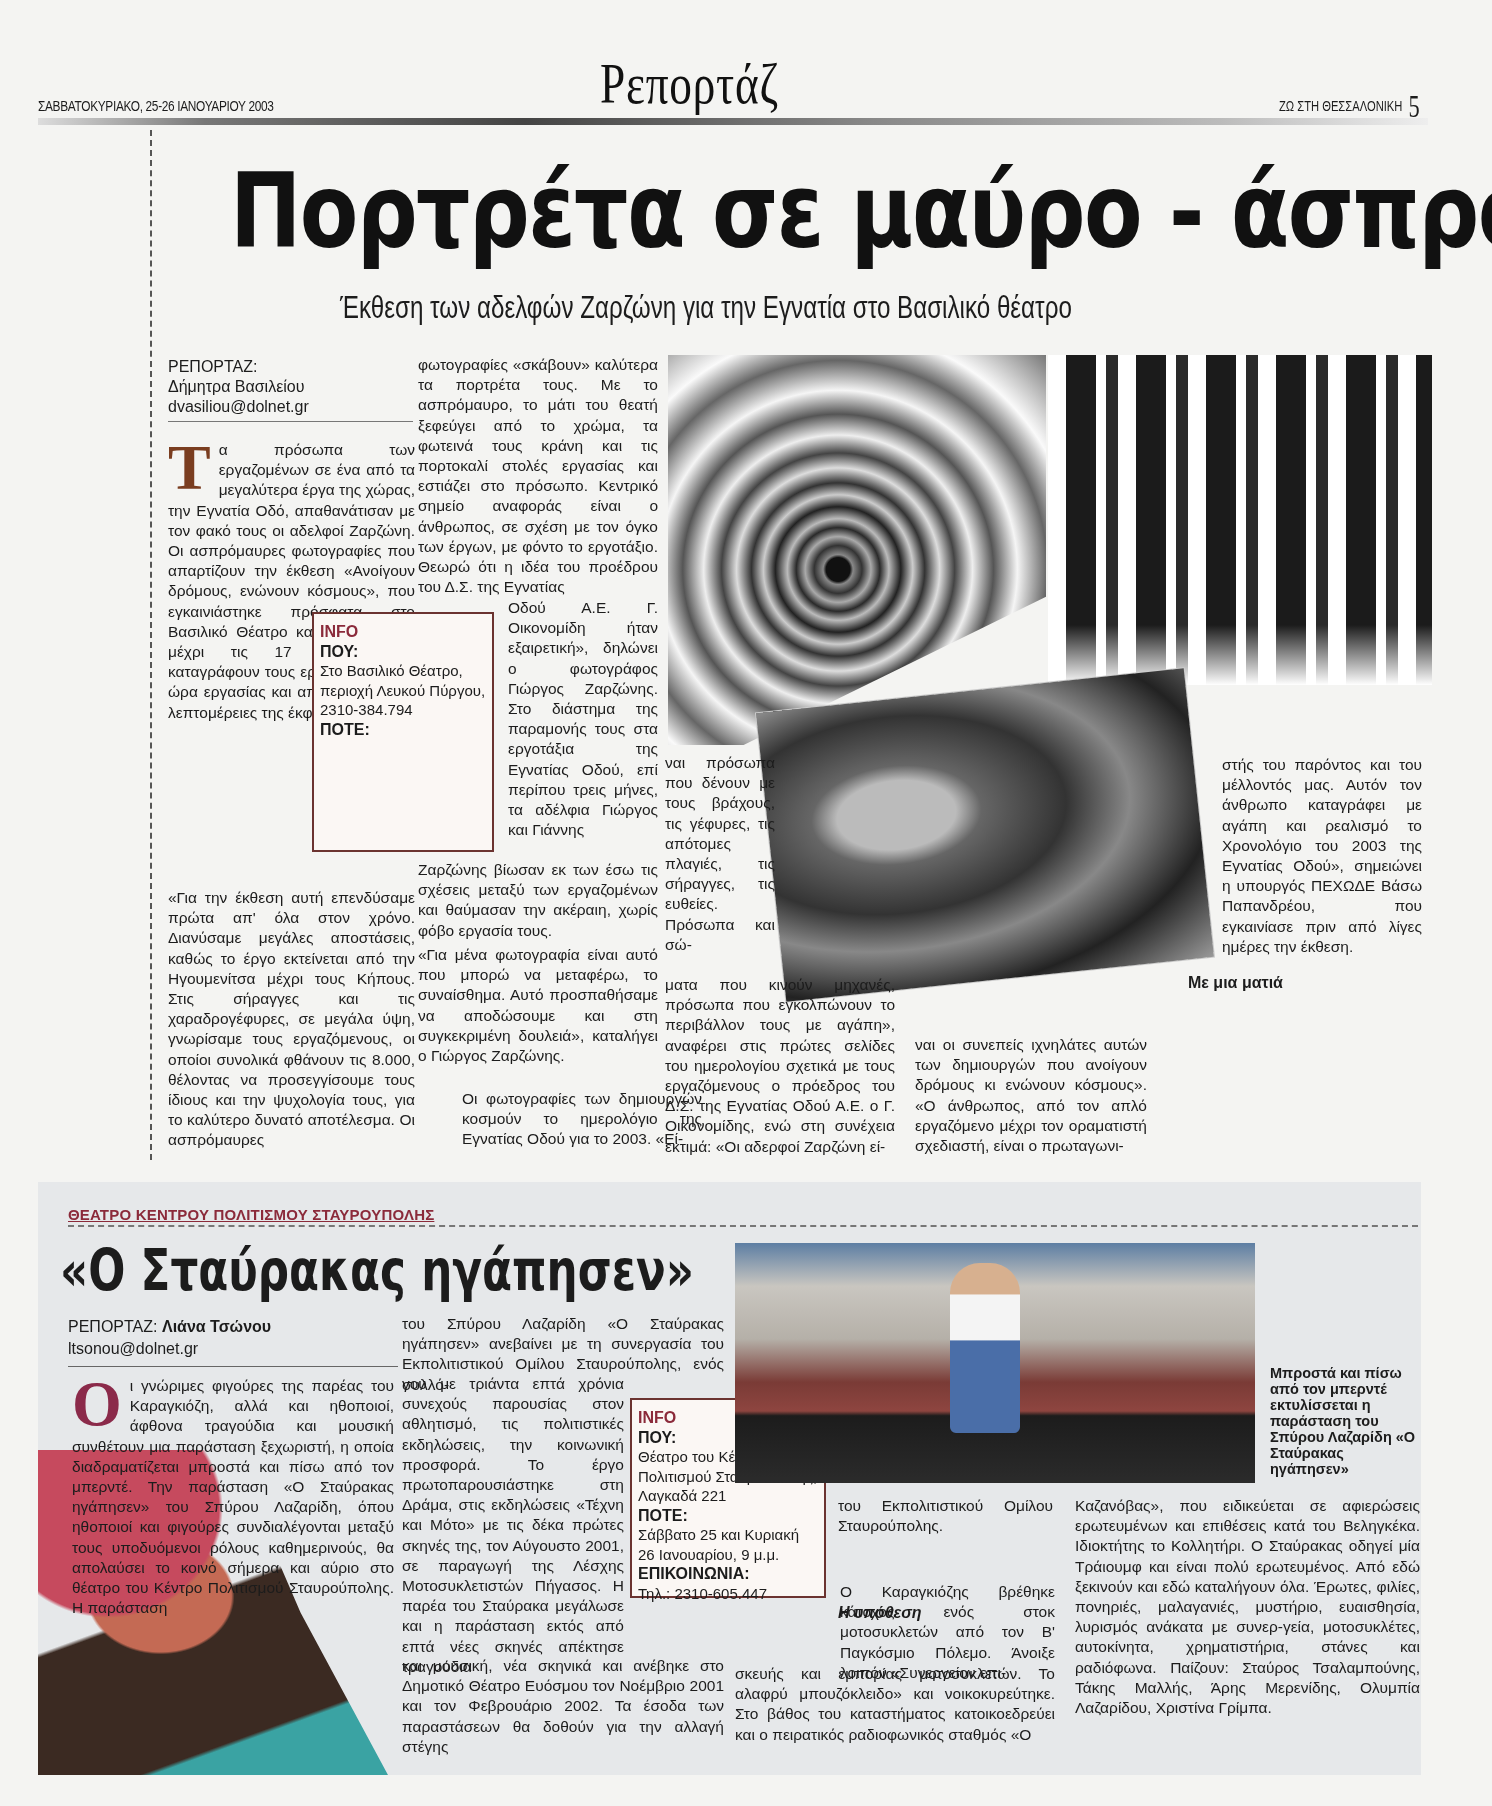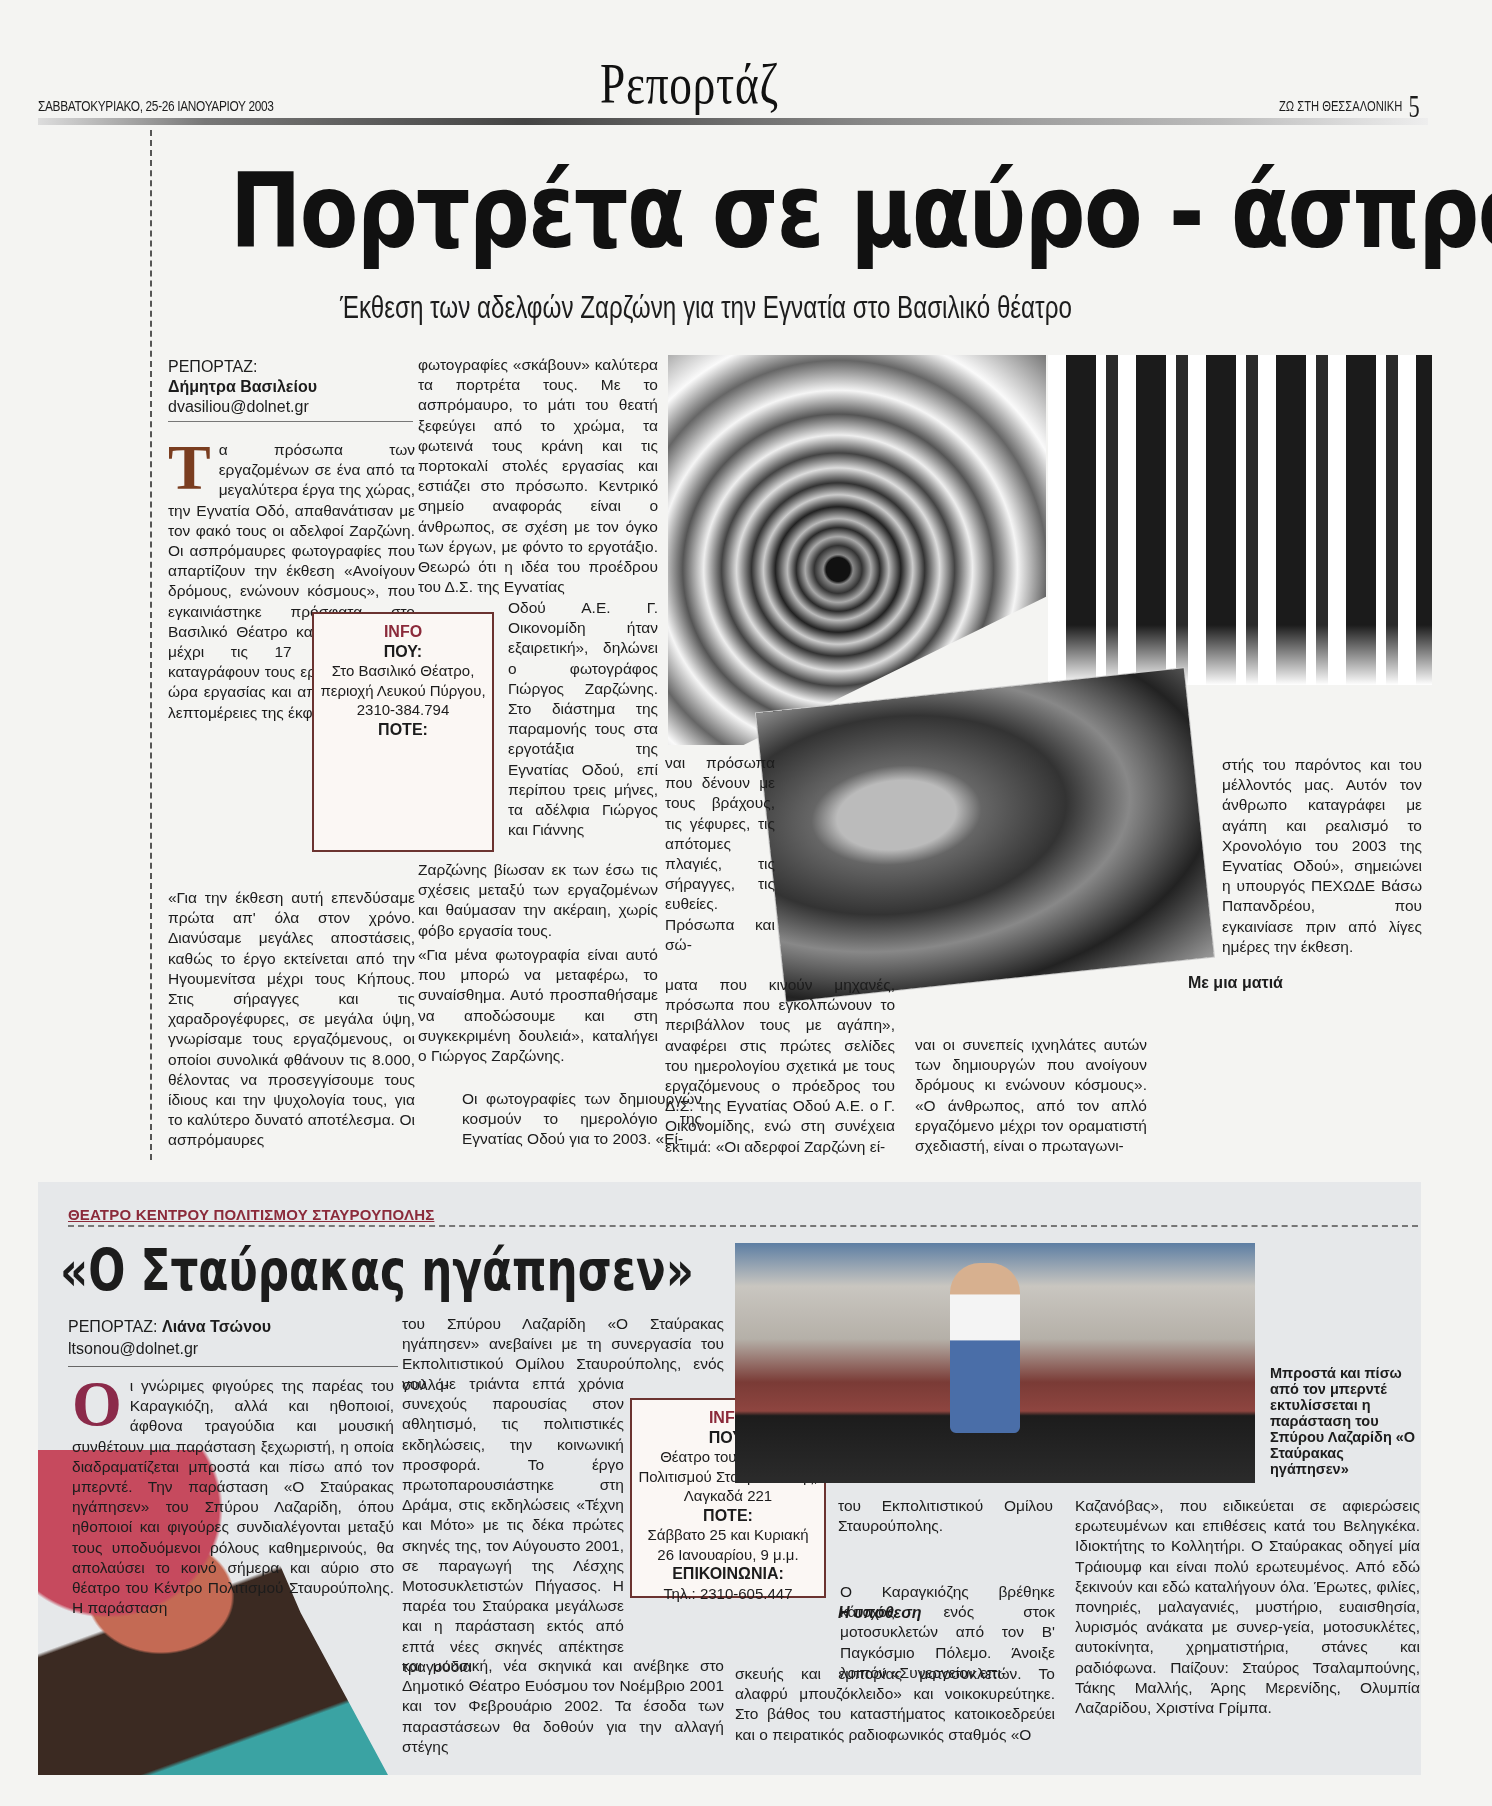--- a/index.html
+++ b/index.html
@@ -17,26 +17,26 @@
   .hdr-page { right: 70px; top: 88px; font-family: "Liberation Serif", serif; font-size: 32px; transform: scaleX(0.7); }
   .hdr-rule { left: 38px; top: 118px; width: 1390px; height: 7px;
     background: linear-gradient(90deg, #ddd 0%, #777 12%, #444 35%, #888 60%, #bbb 85%, #eee 100%); }
 
   .dash-v { left: 150px; top: 130px; width: 0; height: 1030px; border-left: 2px dashed #555; }
 
   .title { left: 230px; top: 150px; font-family: "DejaVu Sans", sans-serif; font-weight: bold; font-size: 104px; letter-spacing: -2px; transform: scaleX(0.82); transform-origin: left; color: #111; white-space: nowrap; }
   .subtitle { left: 340px; top: 290px; font-size: 31px; transform: scaleX(0.78); transform-origin: left; white-space: nowrap; font-weight: 300; }
 
   .byline { left: 168px; top: 357px; font-size: 16px; line-height: 20px; width: 245px; border-bottom: 1px solid #777; padding-bottom: 4px; }
-  .byline b { font-weight: bold; }
+  .byline b { font-weight: normal; }
 
   .drop { float: left; font-family: "Liberation Serif", serif; font-size: 64px; line-height: 52px; color: #7a3d20; margin: 2px 8px 0 0; font-weight: bold; }
   .drop2 { color: #8b2a4a; }
 
-  .info-box { border: 2px solid #6b3330; background: #fbf7f4; text-align: center; font-size: 15px; line-height: 19.5px; padding: 8px 6px; }
+  .info-box { border: 2px solid #6b3330; background: #fbf7f4; text-align: left; font-size: 15px; line-height: 19.5px; padding: 8px 6px; }
   .info-title { color: #8b2a3a; font-weight: bold; font-size: 16px; }
   .info-box b { font-weight: bold; font-size: 16px; }
 
   
   .photo { overflow: hidden; }
   .photo-tunnel { left: 668px; top: 355px; width: 378px; height: 390px;
     background:
       radial-gradient(circle at 45% 55%, #111 0 4%, #888 5%, #333 8%, #aaa 11%, #2a2a2a 14%, #bbb 17%, #222 21%, #ccc 25%, #333 29%, #ddd 34%, #444 39%, #eee 45%, #555 52%, #f5f5f5 60%, #666 70%, #fafafa 80%, #777 100%);
     clip-path: polygon(0 0, 100% 0, 100% 62%, 20% 100%, 0 100%); }
   .photo-columns { left: 1048px; top: 355px; width: 384px; height: 330px;

